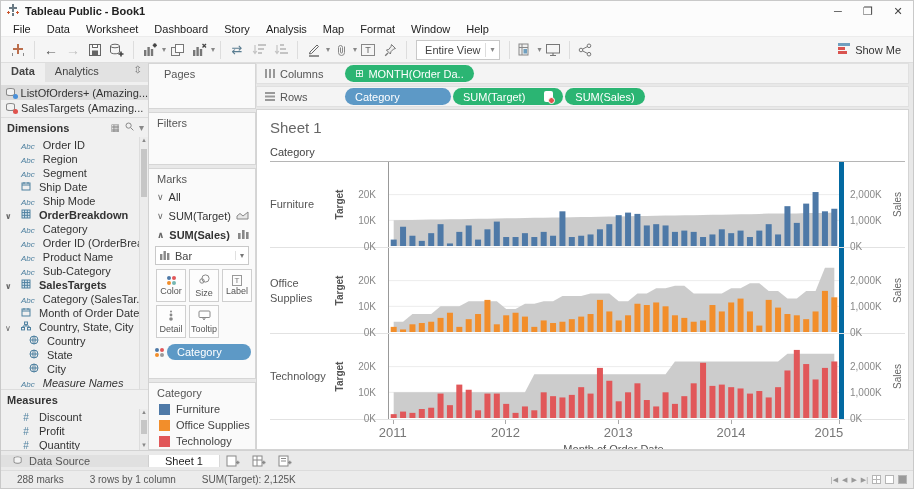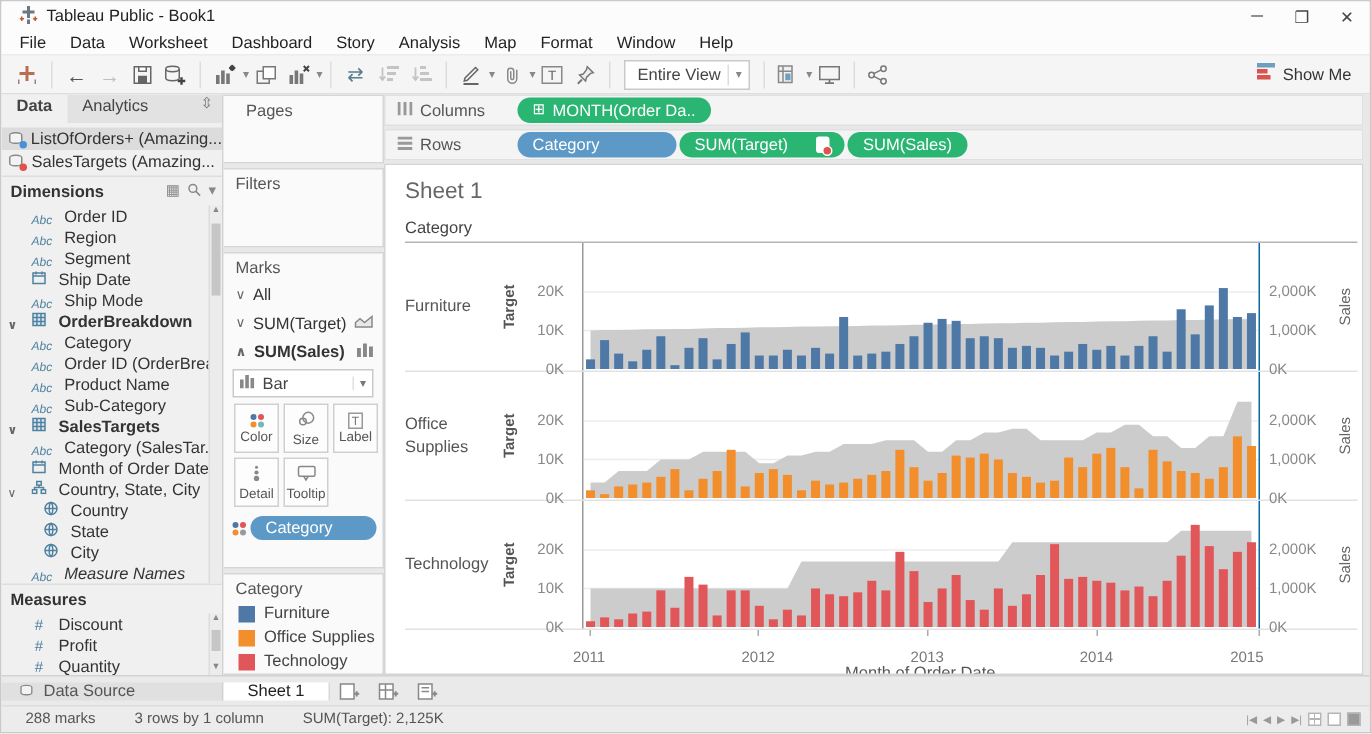--- a/index.html
+++ b/index.html
@@ -1,21 +1,21 @@
 <!DOCTYPE html>
 <html><head>
 <meta charset="utf-8">
 <style>
   * { margin:0; padding:0; box-sizing:border-box; }
   html,body { width:914px; height:489px; overflow:hidden; }
   body { font-family:"Liberation Sans","DejaVu Sans",sans-serif; font-size:11px; color:#333; background:#fff; }
   .app { width:914px; height:489px; display:flex; flex-direction:column; border:1px solid #c9c9c9; }
 
   
-  .titlebar { height:20px; background:#fcfcfc; display:flex; align-items:center; padding-left:12px; flex:0 0 auto; }
+  .titlebar { height:20px; background:#fcfcfc; display:flex; align-items:center; padding-left:6px; flex:0 0 auto;font-weight:bold; }
   .titlebar .title { margin-left:6px; color:#222; }
   .win-controls { margin-left:auto; display:flex; }
   .win-btn { width:30px; height:20px; display:flex; align-items:center; justify-content:center; color:#444; font-size:11px; }
 
   
   .menubar { height:15px; background:#fcfcfc; display:flex; align-items:center; padding-left:4px; flex:0 0 auto;text-align:center; }
   .menu-item { padding:0 8px; color:#222; }
 
   
   .toolbar { height:27px; background:#f5f5f5; border-top:1px solid #ececec; border-bottom:1px solid #dedede; display:flex; align-items:center; padding:0 6px; flex:0 0 auto; }
@@ -91,28 +91,28 @@
   .sheet-title { font-size:15px; color:#666; padding:9px 0 6px 13px; }
   .chart-wrap { position:absolute; left:13px; right:3px; top:36px; bottom:2px; }
   .cat-header { color:#444; padding-bottom:3px; border-bottom:1px solid #b5b5b5; }
   .chart-row { display:flex; height:86px; border-bottom:1px solid #e2e2e2; }
   .row-label { width:62px; display:flex; align-items:center; color:#555; flex:0 0 auto; line-height:1.35; }
   .rot { width:16px; display:flex; align-items:center; justify-content:center; flex:0 0 auto; }
   .rot span { transform:rotate(-90deg); white-space:nowrap; font-size:10px; color:#555; font-weight:bold; }
   .rot.light span { font-weight:normal; color:#666; }
   .ticks { width:40px; position:relative; flex:0 0 auto; }
   .ticks span { position:absolute; right:12px; color:#888; font-size:10px; }
-  .rticks { width:50px; position:relative; flex:0 0 auto; border-left:1px solid #0369a1; }
+  .rticks { width:50px; position:relative; flex:0 0 auto; border-left:5px solid #0369a1; }
   .rticks span { position:absolute; left:6px; color:#888; font-size:10px; }
   .pane { flex:1; position:relative; border-left:1px solid #999; min-width:0; }
   .pane svg { position:absolute; inset:0; width:100%; height:100%; }
   .axis-row { display:flex; height:20px; }
   .axis-strip { flex:1; position:relative; min-width:0; }
   .axis-strip .xtick { position:absolute; top:0; width:1px; height:4px; background:#aaa; }
-  .axis-strip .xlab { position:absolute; top:5px; transform:translateX(-50%); color:#777; font-size:10px;margin-top:8px; }
+  .axis-strip .xlab { position:absolute; top:5px; transform:translateX(-50%); color:#777; font-size:13px; }
   .axis-pad-l { width:118px; flex:0 0 auto; }
   .axis-pad-r { width:66px; flex:0 0 auto; }
   .x-title { margin-left:118px; margin-right:66px; text-align:center; color:#555; padding-top:3px; }
 
   
   .sheettabs { height:20px; background:#eaeaea; border-top:1px solid #d2d2d2; display:flex; align-items:center; flex:0 0 auto; }
   .tab-ds { background:#e0e0e0; display:flex; align-items:center; gap:5px; padding:0 12px; color:#555; border-right:1px solid #d0d0d0; width:148px; }
   .tab-sheet { background:#fff; display:flex; align-items:center; padding:0 16px; color:#222; border-right:1px solid #d8d8d8; }
   .newtab { width:26px; display:flex; align-items:center; justify-content:center; color:#777; }
   .statusbar { height:18px; background:#ececec; border-top:1px solid #dcdcdc; display:flex; align-items:center; font-size:10px; color:#555; padding-left:16px; flex:0 0 auto; }

